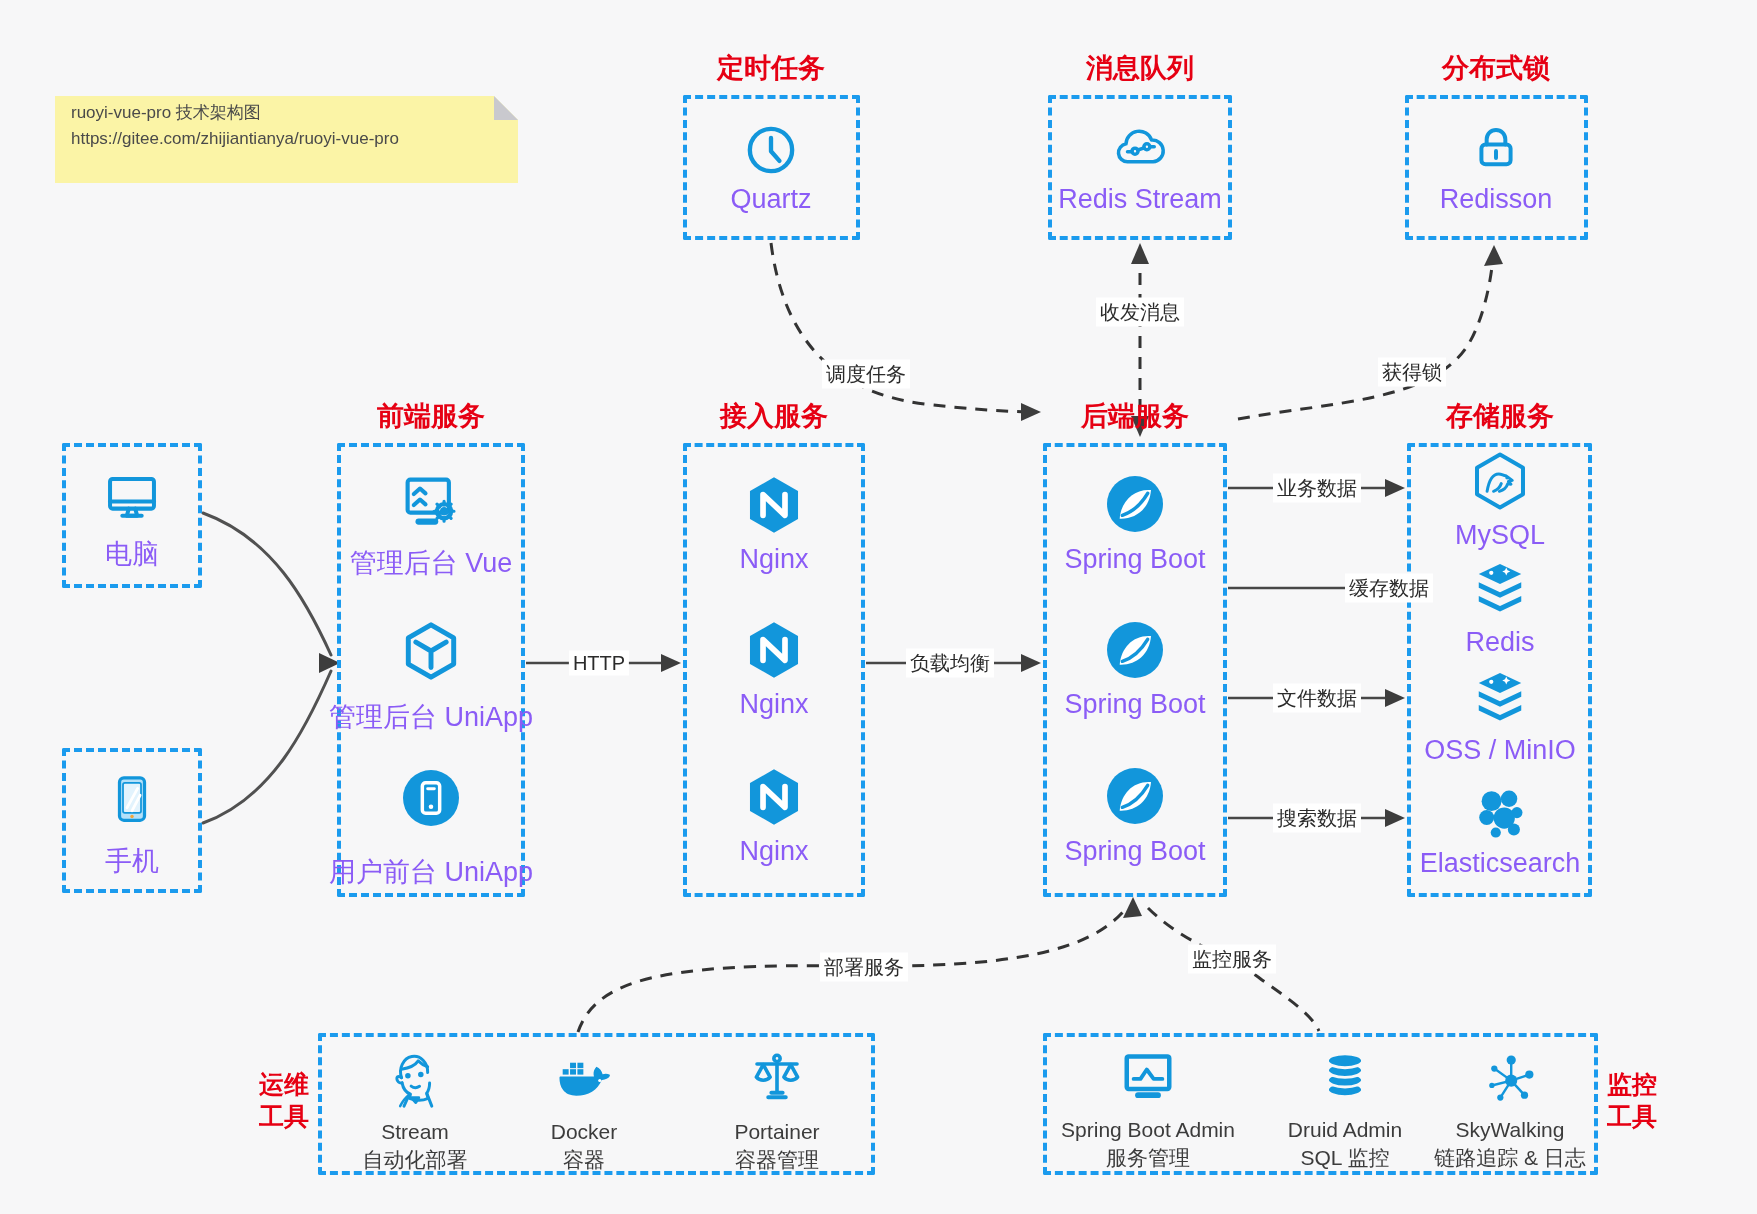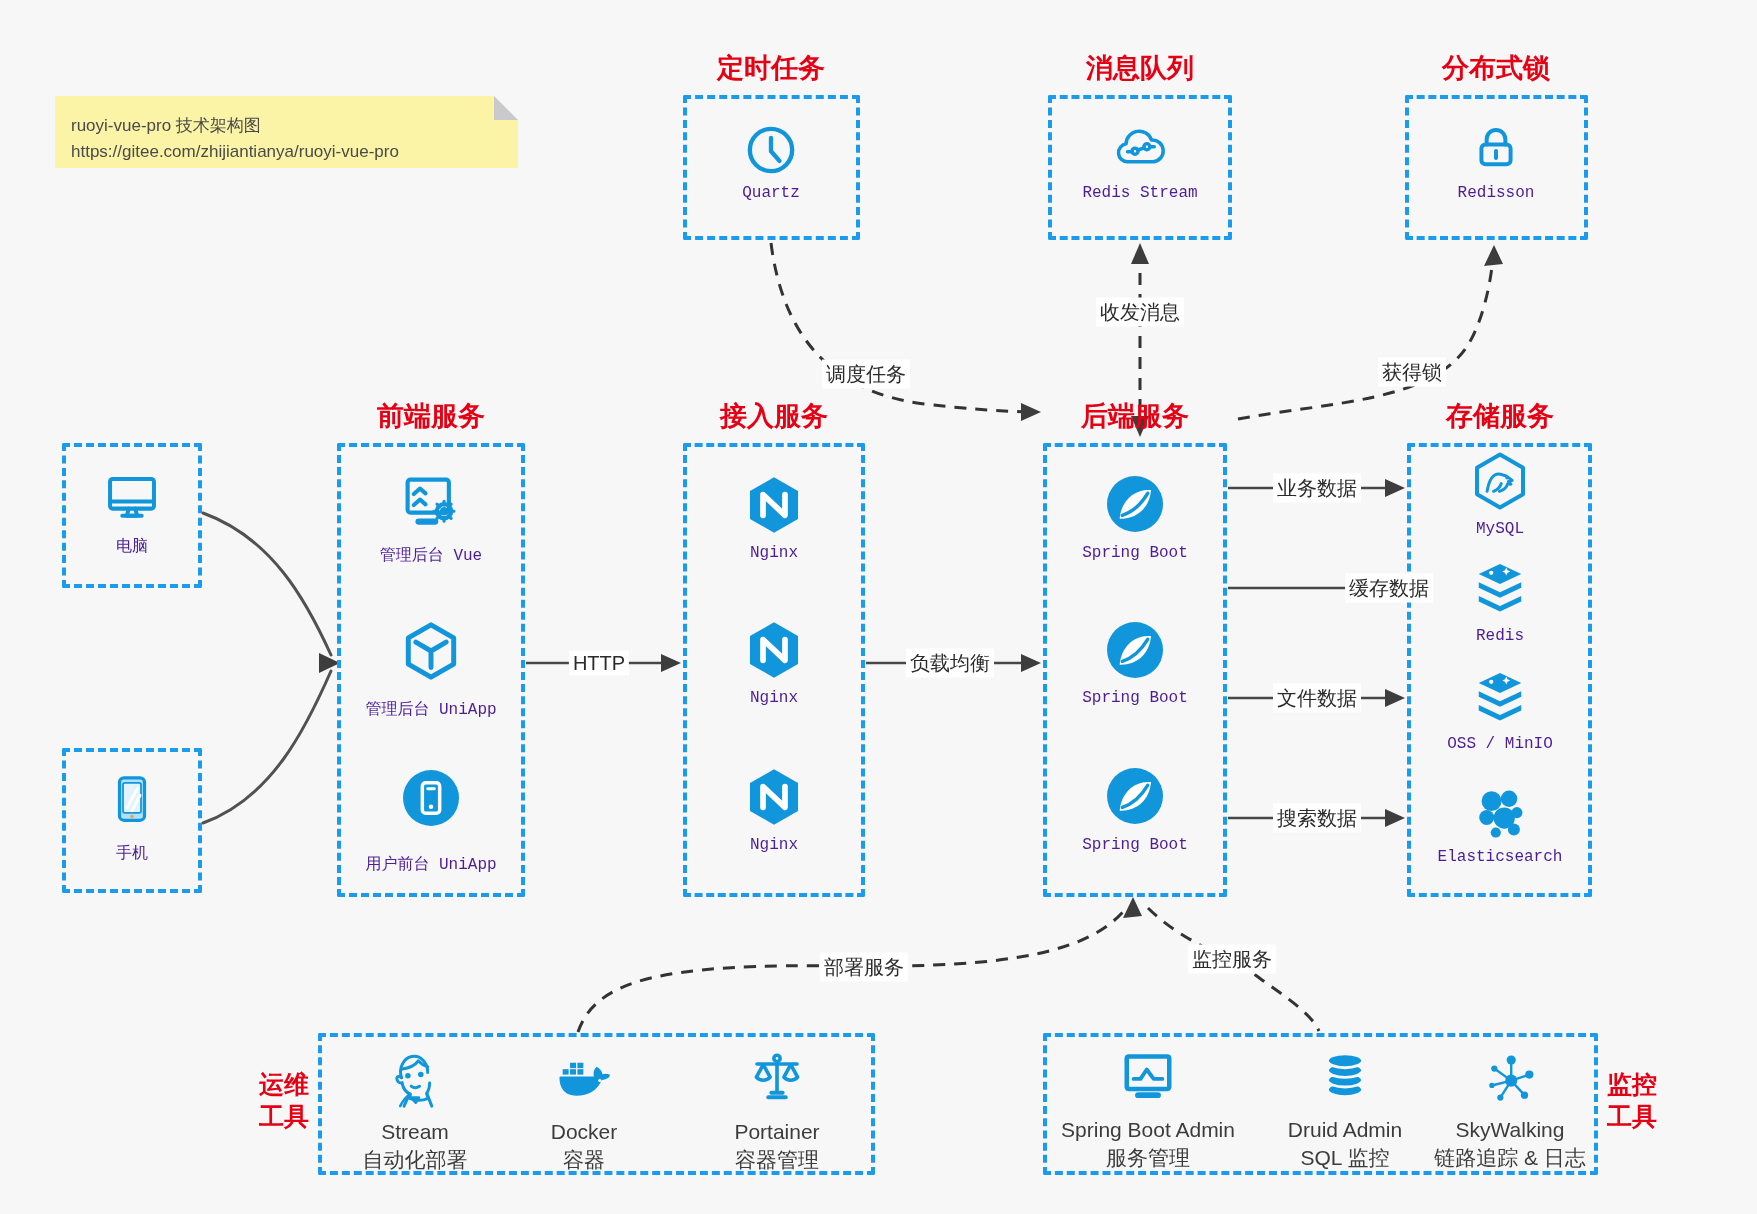--- a/index.html
+++ b/index.html
@@ -7,27 +7,27 @@
          font-family:"Liberation Sans","DejaVu Sans",sans-serif;}
   .stage svg{display:block;}
   #connectors{position:absolute;left:0;top:0;z-index:1;}
   .box{position:absolute;border:4px dashed #1b9bee;border-radius:2px;z-index:2;box-sizing:border-box;}
   .g-title{position:absolute;z-index:3;transform:translateX(-50%);font-size:27px;font-weight:700;
            color:#e60013;white-space:nowrap;}
   .side-title{position:absolute;z-index:3;transform:translateX(-50%);font-size:25px;font-weight:700;
            color:#e60013;line-height:32px;text-align:center;white-space:nowrap;}
   .icon{position:absolute;z-index:3;color:#1296db;transform:translate(-50%,-50%);}
   .icon svg{width:100%;height:100%;}
-  .lbl{position:absolute;z-index:3;transform:translateX(-50%);font-size:16px;color:#4c1d95;white-space:nowrap;font-family:Liberation Mono, monospace;}
+  .lbl{position:absolute;z-index:3;transform:translateX(-50%);font-size:27px;color:#8b5cf6;white-space:nowrap;}
   .lbl2{position:absolute;z-index:3;transform:translateX(-50%);font-size:21px;line-height:28px;color:#3c3c3c;
         text-align:center;white-space:nowrap;}
   .edge-lbl{position:absolute;z-index:4;transform:translate(-50%,-50%);font-size:20px;color:#2b2b2b;
         background:#ffffff;padding:1px 4px;white-space:nowrap;}
-  .note{position:absolute;left:55px;top:96px;width:463px;height:72px;background:#fbf4a6;z-index:2;
-        color:#4a4a4a;font-size:17px;line-height:26px;padding:17px 0 0 16px;box-sizing:border-box;}
+  .note{position:absolute;left:55px;top:96px;width:463px;height:87px;background:#fbf4a6;z-index:2;
+        color:#4a4a4a;font-size:17px;line-height:26px;padding:4px 0 0 16px;box-sizing:border-box;}
   .note-fold{position:absolute;right:0;top:0;width:24px;height:24px;}
 </style>
 </head>
 <body>
 
 <div class="stage">
 
   <svg id="connectors" width="1757" height="1214" viewBox="0 0 1757 1214">
     <g fill="none" stroke="#515151" stroke-width="3" stroke-linecap="round">
       <path d="M 203 513 C 272 538 306 600 331 655"></path>

